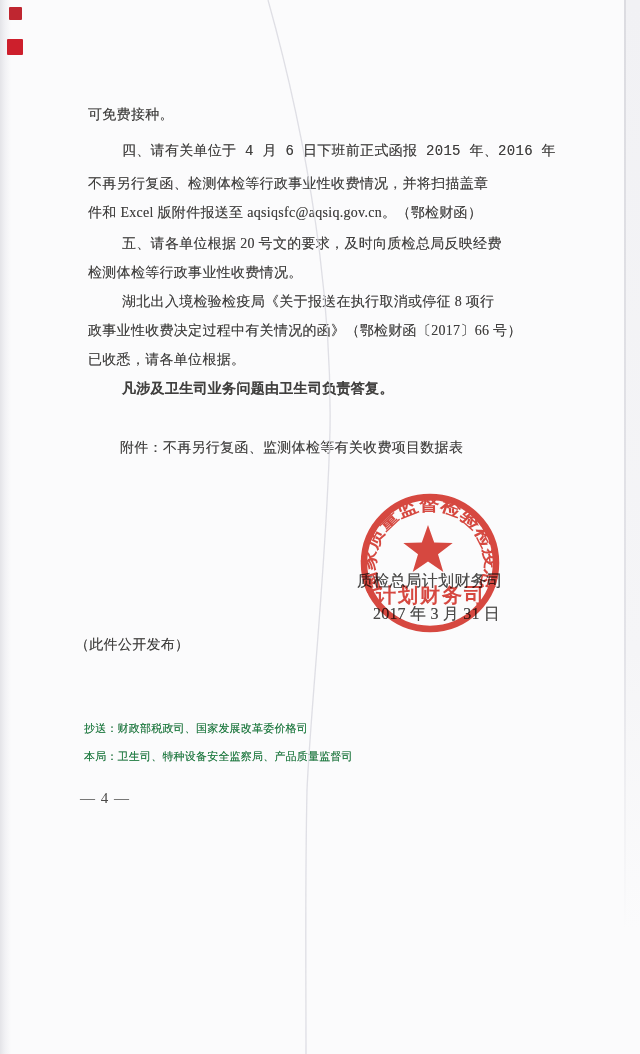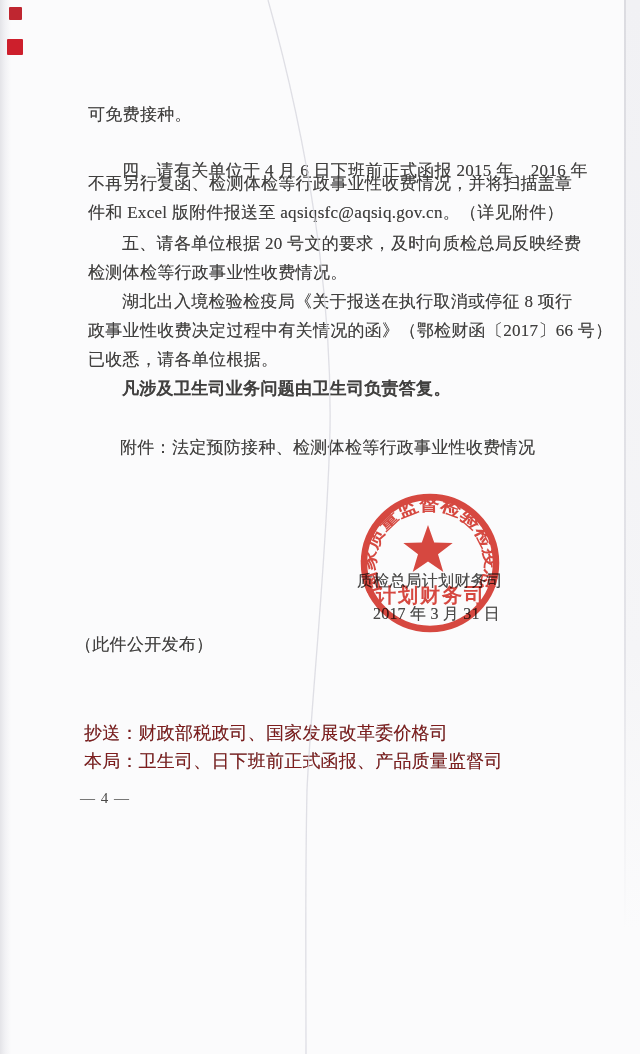--- a/index.html
+++ b/index.html
@@ -18,59 +18,59 @@
   }
   .paper-edge-right-band{
     position:absolute;left:626px;top:0;width:14px;height:930px;
     background:linear-gradient(to bottom,#f1f1f4 0%,#f5f5f7 70%,rgba(255,255,255,0) 100%);
   }
   .corner-mark{
     position:absolute;border-radius:1px;
   }
   .bline{
     position:absolute;
-    font-size:17px;line-height:22px;color:#403f3e;
+    font-size:14px;line-height:22px;color:#403f3e;
     letter-spacing:0.3px;white-space:pre;
   }
   .soft{text-shadow:0 0 0.6px rgba(64,63,62,0.55);}
   .sig{position:absolute;font-size:16px;color:#4a4948;white-space:pre;letter-spacing:0.2px;}
-  .foot{position:absolute;font-size:18px;color:#7f1d1d;white-space:pre;letter-spacing:0.2px;}
+  .foot{position:absolute;font-size:11px;color:#15803d;white-space:pre;letter-spacing:0.2px;}
   .pagenum{position:absolute;font-size:15px;color:#4a4948;white-space:pre;letter-spacing:1px;}
   svg.overlay{position:absolute;left:0;top:0;pointer-events:none;}
   svg.seal-svg{mix-blend-mode:multiply;}
 </style>
 </head>
 <body>
 
 <div class="paper-edge-left"></div>
 <div class="paper-edge-right-line"></div>
 <div class="paper-edge-right-band"></div>
 
 <div class="corner-mark" style="left:9px;top:7px;width:13px;height:13px;background:#bf2630;"></div>
 <div class="corner-mark" style="left:7px;top:39px;width:16px;height:16px;background:#cd1f2c;"></div>
 
 <div class="bline soft" style="left:88px;top:104px;">可免费接种。</div>
-<div class="bline soft" style="left:122px;top:160px;">四、请有关单位于 4 月 6 日下班前正式函报 2015 年、2016 年</div>
+<div class="bline soft" style="left:122px;top:140px;font-family:Liberation Mono, monospace;">四、请有关单位于 4 月 6 日下班前正式函报 2015 年、2016 年</div>
 <div class="bline soft" style="left:88px;top:173px;">不再另行复函、检测体检等行政事业性收费情况，并将扫描盖章</div>
-<div class="bline soft" style="left:88px;top:202px;">件和 Excel 版附件报送至 aqsiqsfc@aqsiq.gov.cn。（详见附件）</div>
+<div class="bline soft" style="left:88px;top:202px;">件和 Excel 版附件报送至 aqsiqsfc@aqsiq.gov.cn。（鄂检财函）</div>
 <div class="bline soft" style="left:122px;top:233px;">五、请各单位根据 20 号文的要求，及时向质检总局反映经费</div>
 <div class="bline soft" style="left:88px;top:262px;">检测体检等行政事业性收费情况。</div>
 <div class="bline soft" style="left:122px;top:291px;">湖北出入境检验检疫局《关于报送在执行取消或停征 8 项行</div>
 <div class="bline soft" style="left:88px;top:320px;">政事业性收费决定过程中有关情况的函》（鄂检财函〔2017〕66 号）</div>
 <div class="bline soft" style="left:88px;top:349px;">已收悉，请各单位根据。</div>
 <div class="bline soft" style="left:122px;top:378px;font-weight:bold;">凡涉及卫生司业务问题由卫生司负责答复。</div>
 
-<div class="bline soft" style="left:120px;top:437px;">附件：法定预防接种、检测体检等行政事业性收费情况</div>
+<div class="bline soft" style="left:120px;top:437px;">附件：不再另行复函、监测体检等有关收费项目数据表</div>
 
 <div class="sig soft" style="left:357px;top:571px;">质检总局计划财务司</div>
 <div class="sig soft" style="left:373px;top:604px;">2017 年 3 月 31 日</div>
 
 <div class="bline soft" style="left:75px;top:634px;">（此件公开发布）</div>
 <div class="foot soft" style="left:84px;top:721px;">抄送：财政部税政司、国家发展改革委价格司</div>
-<div class="foot soft" style="left:84px;top:749px;">本局：卫生司、日下班前正式函报、产品质量监督司</div>
+<div class="foot soft" style="left:84px;top:749px;">本局：卫生司、特种设备安全监察局、产品质量监督司</div>
 <div class="pagenum" style="left:80px;top:790px;">— 4 —</div>
 
 <svg class="overlay" width="640" height="1054" viewBox="0 0 640 1054">
   <path d="M 268 0 C 310 150 332 300 330 430 C 327 560 311 700 307 790 C 305 880 306 970 306 1054" fill="none" stroke="#d9d9e0" stroke-width="1.3" opacity="0.85"></path>
 </svg>
 
 <svg class="overlay seal-svg" width="640" height="1054" viewBox="0 0 640 1054">
   <g opacity="0.9">
     <circle cx="430" cy="563" r="66" fill="none" stroke="#d6362d" stroke-width="6.5"></circle>
     <polygon fill="#d6362d" points="428,525 434.2,542.5 452.7,543 438,554.2 443.3,572 428,561.5 412.7,572 418,554.2 403.3,543 421.8,542.5"></polygon>

